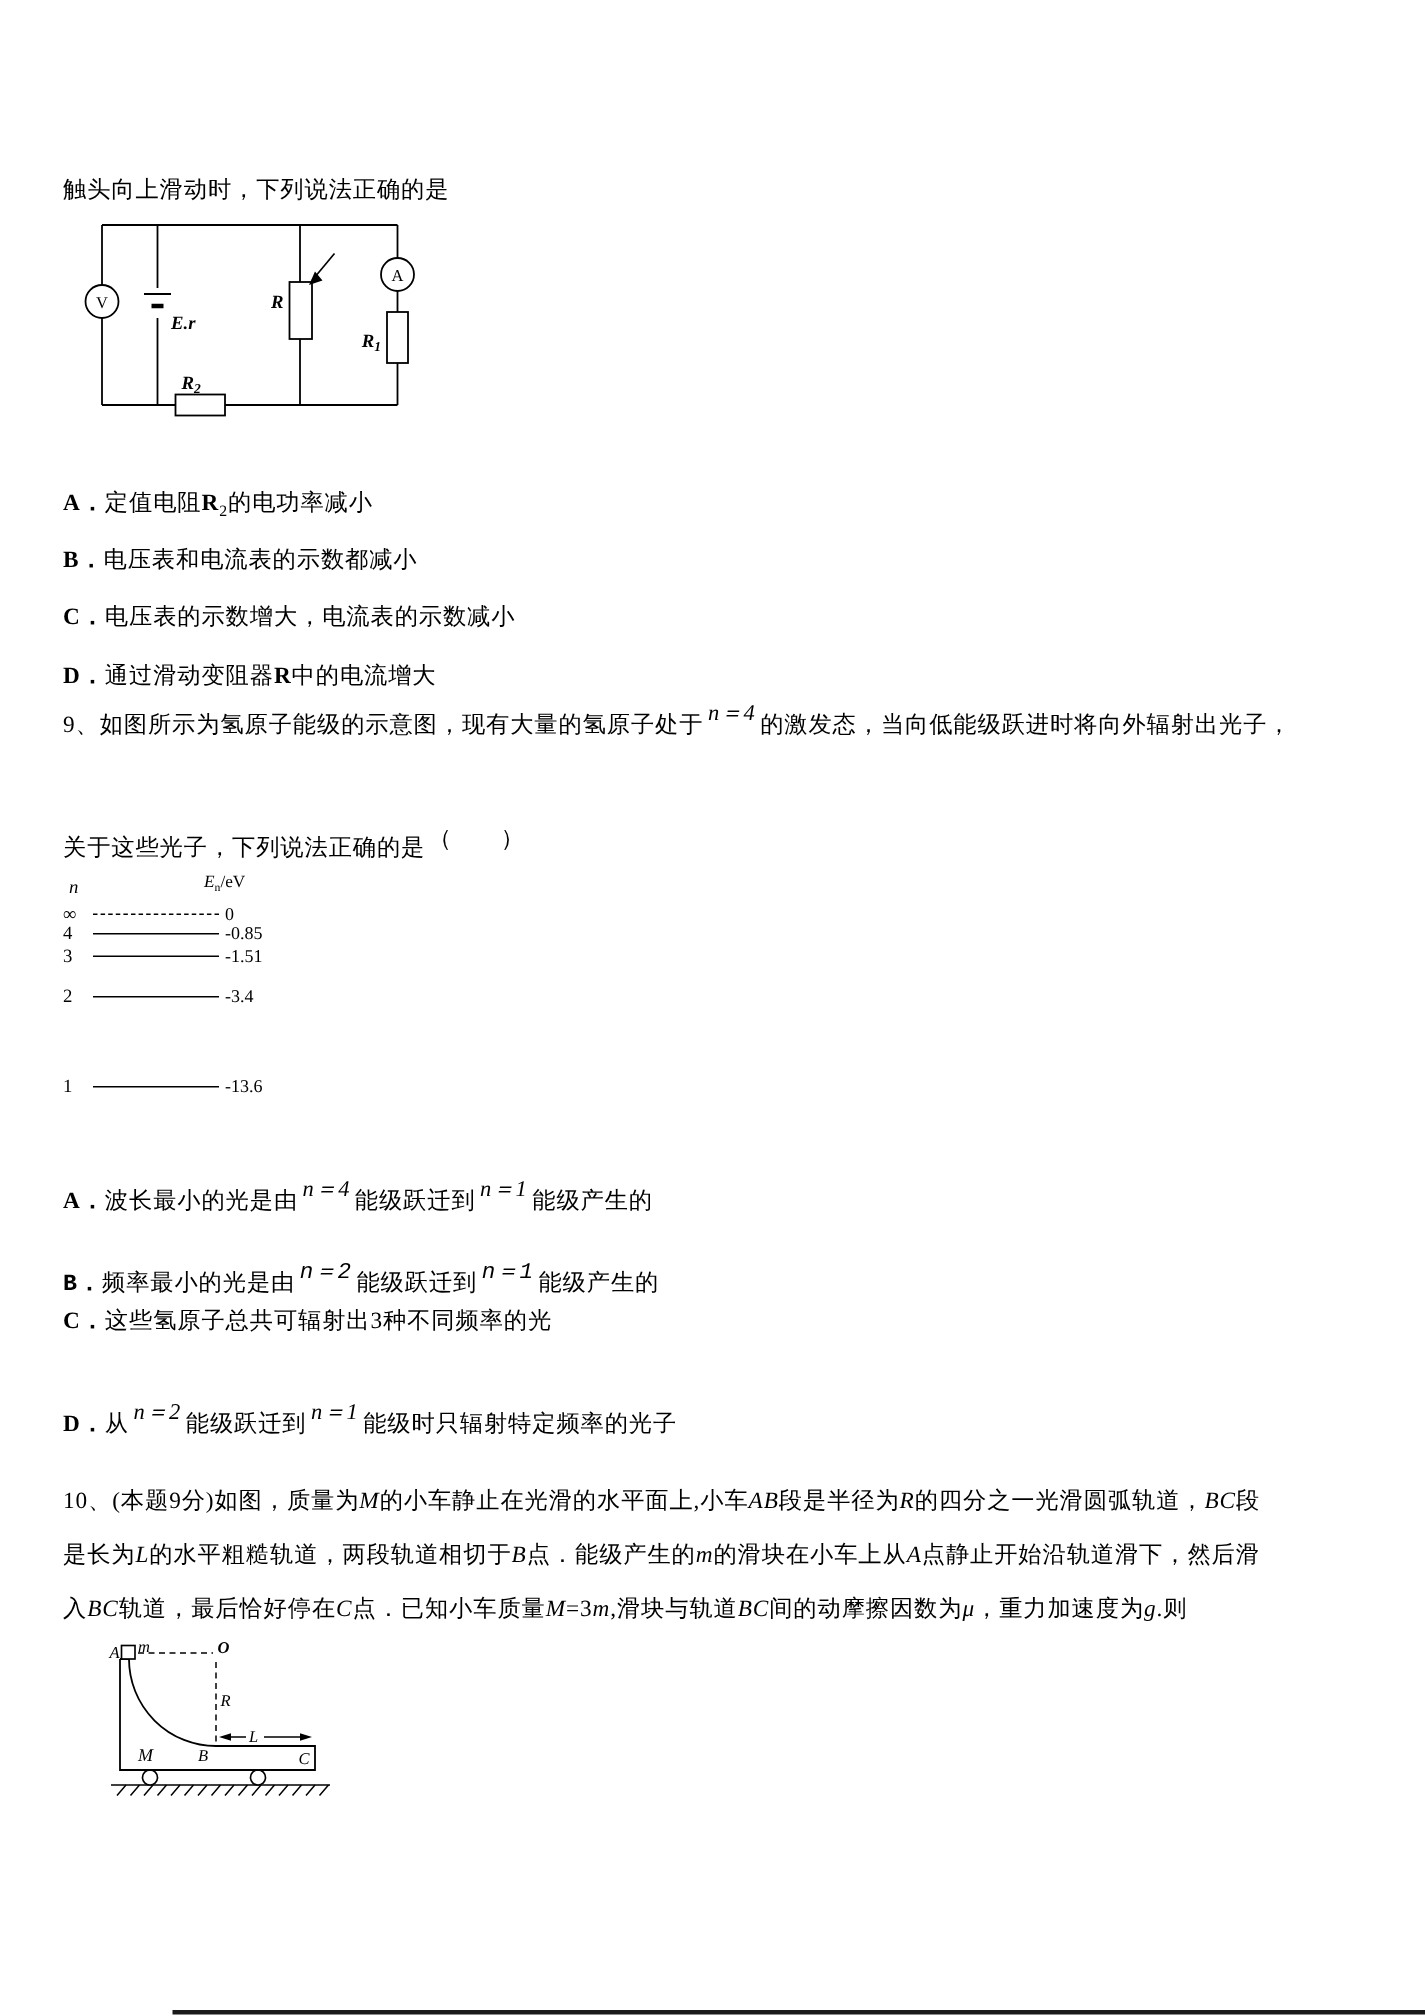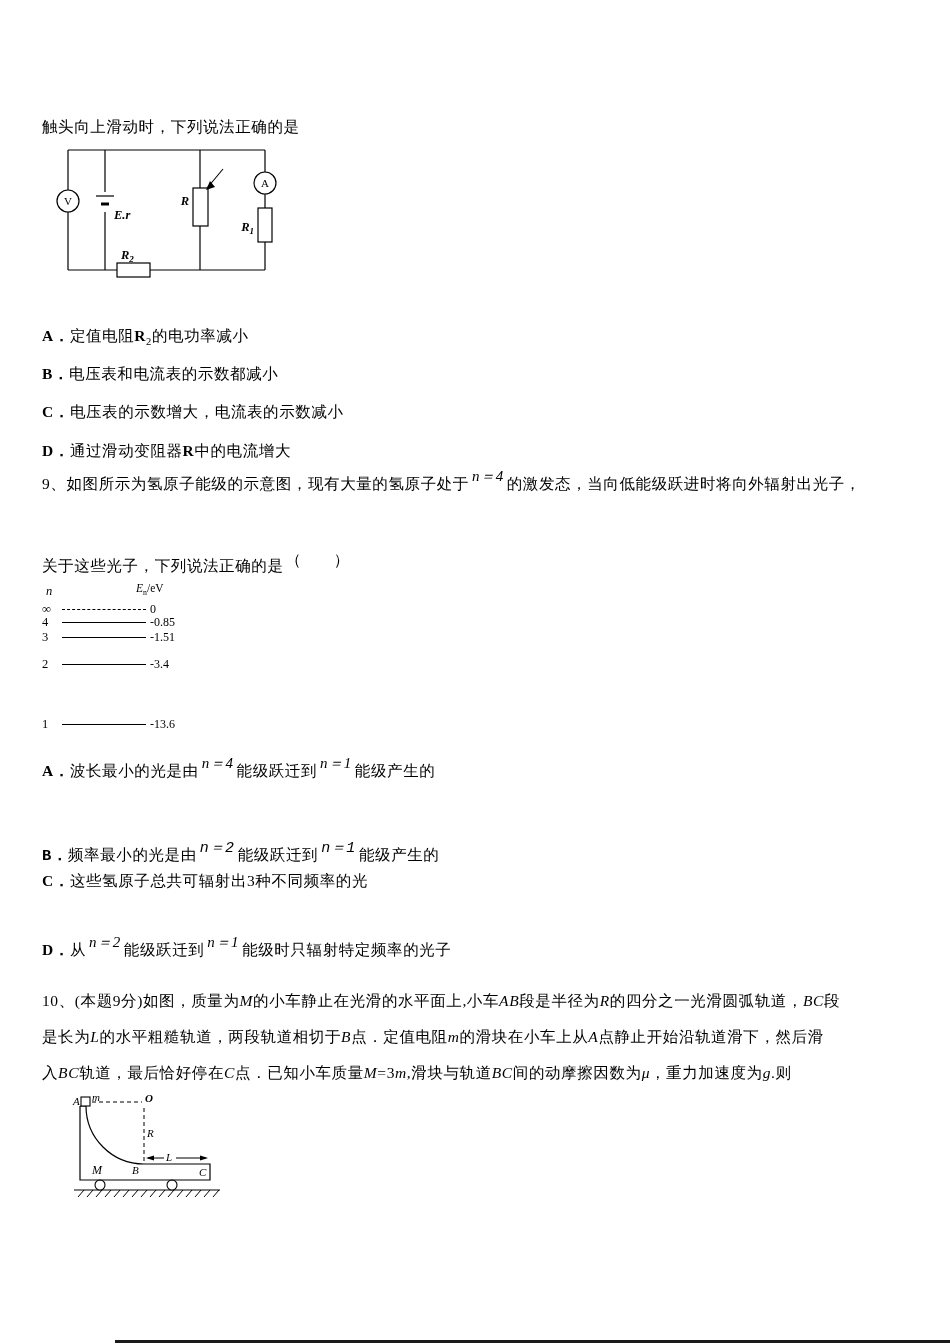--- a/index.html
+++ b/index.html
@@ -110,27 +110,27 @@
       <span class="eline"></span>
       <span class="ev">-3.4</span>
     </div>
     <div class="erow r4">
       <span class="en">1</span>
       <span class="eline"></span>
       <span class="ev">-13.6</span>
     </div>
   </div>
 
-  <div class="line abs" style="left:42px; top:748px;"><span class="seg-b">A．</span><span>波长最小的光是由</span><span class="seg-sup">n＝4</span><span>能级跃迁到</span><span class="seg-sup">n＝1</span><span>能级产生的</span></div>
+  <div class="line abs" style="left:42px; top:778px;"><span class="seg-b">A．</span><span>波长最小的光是由</span><span class="seg-sup">n＝4</span><span>能级跃迁到</span><span class="seg-sup">n＝1</span><span>能级产生的</span></div>
   <div class="line abs" style="left:42px; top:833px;font-family:Liberation Mono, monospace;"><span class="seg-b">B．</span><span>频率最小的光是由</span><span class="seg-sup">n＝2</span><span>能级跃迁到</span><span class="seg-sup">n＝1</span><span>能级产生的</span></div>
   <div class="line abs" style="left:42px; top:858px;"><span class="seg-b">C．</span><span>这些氢原子总共可辐射出3种不同频率的光</span></div>
   <div class="line abs" style="left:42px; top:927px;"><span class="seg-b">D．</span><span>从</span><span class="seg-sup">n＝2</span><span>能级跃迁到</span><span class="seg-sup">n＝1</span><span>能级时只辐射特定频率的光子</span></div>
 
   <div class="line abs" style="left:42px; top:978px;"><span>10、(本题9分)如图，质量为</span><span class="seg-i">M</span><span>的小车静止在光滑的水平面上,小车</span><span class="seg-i">AB</span><span>段是半径为</span><span class="seg-i">R</span><span>的四分之一光滑圆弧轨道，</span><span class="seg-i">BC</span><span>段</span></div>
-  <div class="line abs" style="left:42px; top:1014px;"><span>是长为</span><span class="seg-i">L</span><span>的水平粗糙轨道，两段轨道相切于</span><span class="seg-i">B</span><span>点．定值电阻</span><span class="seg-i">m</span><span>的滑块在小车上从</span><span class="seg-i">A</span><span>点静止开始沿轨道滑下，然后滑</span></div>
+  <div class="line abs" style="left:42px; top:1014px;"><span>是长为</span><span class="seg-i">L</span><span>的水平粗糙轨道，两段轨道相切于</span><span class="seg-i">B</span><span>点．能级产生的</span><span class="seg-i">m</span><span>的滑块在小车上从</span><span class="seg-i">A</span><span>点静止开始沿轨道滑下，然后滑</span></div>
   <div class="line abs" style="left:42px; top:1050px;"><span>入</span><span class="seg-i">BC</span><span>轨道，最后恰好停在</span><span class="seg-i">C</span><span>点．已知小车质量</span><span class="seg-i">M</span><span>=3</span><span class="seg-i">m</span><span>,滑块与轨道</span><span class="seg-i">BC</span><span>间的动摩擦因数为</span><span class="seg-i">μ</span><span>，重力加速度为</span><span class="seg-i">g</span><span>.则</span></div>
 
   <svg class="abs" style="left:72px; top:1092px;" width="150" height="110" viewBox="0 0 150 110">
 
     <g stroke="#000" stroke-width="1">
       <path d="M2,98 H148"></path>
       <path d="M6,105 L12,98 M15,105 L21,98 M24,105 L30,98 M33,105 L39,98 M42,105 L48,98 M51,105 L57,98 M60,105 L66,98 M69,105 L75,98 M78,105 L84,98 M87,105 L93,98 M96,105 L102,98 M105,105 L111,98 M114,105 L120,98 M123,105 L129,98 M132,105 L138,98 M141,105 L147,98"></path>
     </g>
 
     <circle cx="28" cy="93" r="5" fill="#fff" stroke="#000" stroke-width="1.1"></circle>

